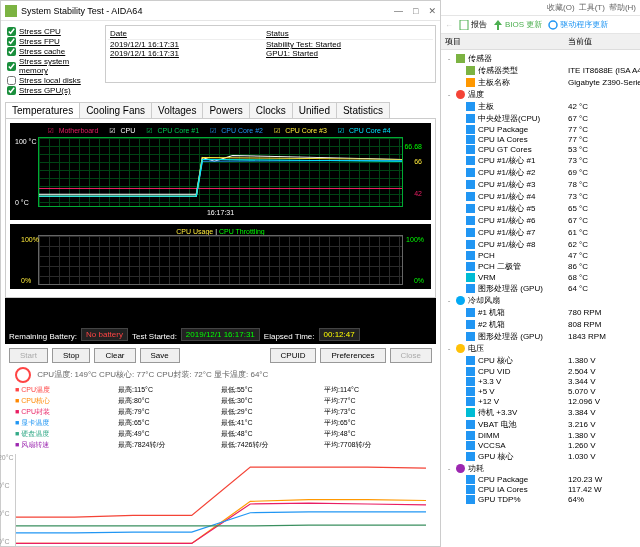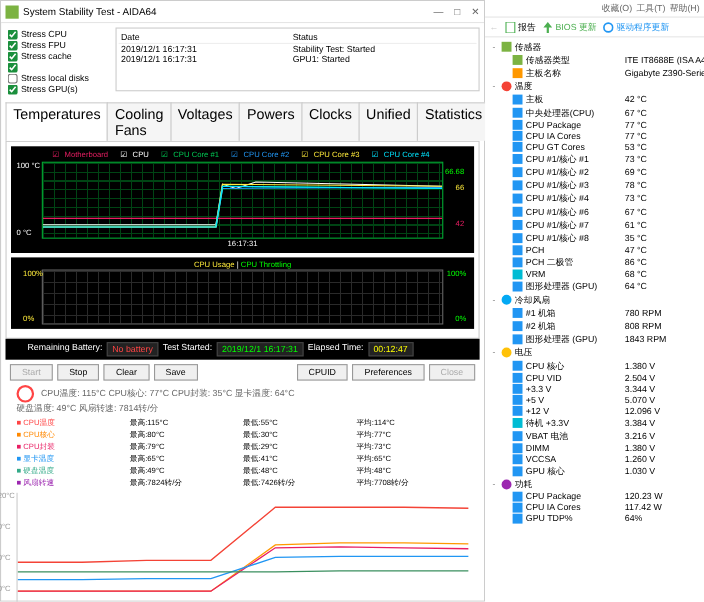--- a/index.html
+++ b/index.html
@@ -3,29 +3,29 @@
 <meta charset="utf-8">
 <style>
 * { margin:0; padding:0; box-sizing:border-box; font-family:"Segoe UI",Tahoma,sans-serif; }
 body { background:#fff; width:640px; height:547px; overflow:hidden; position:relative; font-size:9px; }
 .main { width:441px; height:547px; border:1px solid #ccc; background:#fff; position:absolute; left:0; top:0; }
 .titlebar { height:20px; background:#fff; border-bottom:1px solid #e5e5e5; display:flex; align-items:center; padding:0 4px; font-size:9px; }
 .tb-icon { width:12px; height:12px; background:#7cb342; margin-right:4px; }
 .tb-controls { margin-left:auto; display:flex; gap:10px; color:#666; }
 .tb-controls span { cursor:pointer; }
 .body { padding:4px; }
-.top-row { display:flex; gap:4px; }
+.top-row { display:flex; gap:4px;text-decoration:underline; }
 .checks { width:96px; padding:2px; }
 .check { display:flex; align-items:center; gap:3px; font-size:8px; margin-bottom:1px; }
 .check input { width:9px; height:9px; accent-color:#1a8f3c; }
 .logbox { flex:1; border:1px solid #ccc; padding:2px; font-size:8px; background:#fff; height:58px; }
 .logbox table { width:100%; border-collapse:collapse; }
 .logbox th { text-align:left; font-weight:normal; padding:1px 2px; border-bottom:1px solid #eee; }
 .logbox td { padding:0 2px; }
-.tabs { display:flex; margin-top:4px; font-size:13px; }
+.tabs { display:flex; margin-top:4px; font-size:10px; }
 .tab { padding:2px 6px; border:1px solid #ccc; background:#f5f5f5; border-bottom:none; margin-right:-1px; cursor:pointer; }
 .tab.active { background:#fff; }
 .graphs { border:1px solid #ccc; padding:4px; background:#fff; }
 .graph { background:#000; padding:4px; margin-bottom:4px; position:relative; }
 .legend { text-align:center; font-size:7px; color:#fff; margin-bottom:2px; }
 .legend span { margin:0 3px; }
 .lg-mb { color:#e91e63; } .lg-cpu { color:#fff; } .lg-c1 { color:#00c853; } .lg-c2 { color:#2196f3; } .lg-c3 { color:#ffeb3b; } .lg-c4 { color:#00e5ff; }
 .chart1 { height:70px; position:relative; border:1px solid #0a3; }
 .chart1-grid { position:absolute; inset:0; background-image:repeating-linear-gradient(to right,#0a3 0,#0a3 1px,transparent 1px,transparent 10px),repeating-linear-gradient(to bottom,#0a3 0,#0a3 1px,transparent 1px,transparent 8px); opacity:.4; }
 .chart1 svg { position:absolute; inset:0; width:100%; height:100%; }
@@ -34,22 +34,22 @@
 .tempv { position:absolute; right:-20px; font-size:7px; }
 .tv1 { color:#0f0; top:5px; } .tv2 { color:#ffeb3b; top:20px; } .tv3 { color:#e91e63; top:52px; }
 .xlabel { text-align:center; color:#fff; font-size:7px; margin-top:2px; }
 .chart2-head { text-align:center; font-size:7px; }
 .cu { color:#ffeb3b; } .ct { color:#0f0; }
 .chart2 { height:50px; border:1px solid #666; position:relative; margin-top:2px; }
 .c2-grid { position:absolute; inset:0; background-image:repeating-linear-gradient(to right,#555 0,#555 1px,transparent 1px,transparent 10px),repeating-linear-gradient(to bottom,#555 0,#555 1px,transparent 1px,transparent 10px); opacity:.5; }
 .c2y { position:absolute; font-size:7px; }
 .c2y.l { left:-18px; color:#ffeb3b; } .c2y.r { right:-22px; color:#0f0; }
 .c2y.t { top:0; } .c2y.b { bottom:0; }
-.statusbar { display:flex; background:#000; color:#fff; padding:3px 20px; font-size:8px; align-items:flex-start; gap:4px; }
-.sv-nb { color:#f44; } .sv-ts { color:#0f0; } .sv-el { color:#ff0; }
+.statusbar { display:flex; background:#000; color:#fff; padding:3px 4px; font-size:8px; align-items:flex-end; gap:4px; }
+.sv-nb { color:#f44;margin-top:27px; } .sv-ts { color:#0f0; } .sv-el { color:#ff0; }
 .sv-box { background:#222; padding:1px 4px; border:1px solid #444; }
 .btnrow { display:flex; gap:4px; padding:4px; font-size:8px; }
 .btn { padding:2px 10px; border:1px solid #999; background:#f0f0f0; cursor:pointer; }
 .btn.dis { color:#aaa; }
 .btnrow .spacer { flex:1; }
 .belowline { font-size:8px; padding:0 10px; color:#666; }
 .clock-badge { width:16px; height:16px; border:2px solid #f44; border-radius:50%; display:inline-block; vertical-align:middle; margin-right:4px; }
 .legend2 { padding:2px 10px; font-size:7px; display:grid; grid-template-columns:repeat(4,1fr); gap:1px; }
 .legend2 span { white-space:nowrap; }
 .le-cpu { color:#f44; } .le-core { color:#f80; } .le-cpur { color:#e91e63; } .le-gpu { color:#2196f3; } .le-hdd { color:#3a8; } .le-fan { color:#9c27b0; }
@@ -100,20 +100,21 @@
           <label class="check">
             <input type="checkbox" checked="" style="">
             <span>Stress FPU</span>
           </label>
           <label class="check">
             <input type="checkbox" checked="" style="">
             <span>Stress cache</span>
           </label>
           <label class="check">
             <input type="checkbox" checked="" style="">
+            <span>Stress system memory</span>
           </label>
           <label class="check">
             <input type="checkbox" style="">
             <span>Stress local disks</span>
           </label>
           <label class="check">
             <input type="checkbox" checked="" style="">
             <span>Stress GPU(s)</span>
           </label>
         </div>
@@ -199,23 +200,22 @@
       <span class="btn">Stop</span>
       <span class="btn">Clear</span>
       <span class="btn">Save</span>
       <span class="spacer"></span>
       <span class="btn">CPUID</span>
       <span class="btn">Preferences</span>
       <span class="btn dis">Close</span>
     </div>
     <div class="belowline">
       <span class="clock-badge"></span>
-      <span>CPU温度: 115°C  CPU核心: 77°C  CPU封装: 35°C  显卡温度: 64°C</span>
-    </div>
-    <div class="belowline">硬盘温度: 49°C  风扇转速: 7814转/分</div>
+      <span>CPU温度: 149°C  CPU核心: 77°C  CPU封装: 72°C  显卡温度: 64°C</span>
+    </div>
     <div class="legend2" id="legend2">
         <span class="le-cpu">■ CPU温度</span>
         <span>最高:115°C</span>
         <span>最低:55°C</span>
         <span>平均:114°C</span>
         <span class="le-core">■ CPU核心</span>
         <span>最高:80°C</span>
         <span>最低:30°C</span>
         <span>平均:77°C</span>
         <span class="le-cpur">■ CPU封装</span>
@@ -274,20 +274,24 @@
         </svg>
         <span>BIOS 更新</span>
       </span>
     <span class="tbico" style="color:#2196f3">
         <svg viewBox="0 0 10 10">
           <circle cx="5" cy="5" r="4" fill="none" stroke="#2196f3" stroke-width="1.5"></circle>
         </svg>
         <span>驱动程序更新</span>
       </span>
   </div>
+  <div class="side-hdr">
+    <div>项目</div>
+    <div style="width:68px">当前值</div>
+  </div>
   <div class="tree" id="tree">
       <div class="tnode ind0">
         <span class="exp">-</span>
         <span class="nico ic-sensor"></span>
         <span class="lbl">传感器</span>
         <span class="val"></span>
       </div>
       <div class="tnode ind1">
         <span class="exp"></span>
         <span class="nico ic-sensor"></span>
@@ -356,34 +360,40 @@
       </div>
       <div class="tnode ind1">
         <span class="exp"></span>
         <span class="nico ic-node"></span>
         <span class="lbl">CPU #1/核心 #4</span>
         <span class="val">73 °C</span>
       </div>
       <div class="tnode ind1">
         <span class="exp"></span>
         <span class="nico ic-node"></span>
+        <span class="lbl">CPU #1/核心 #5</span>
+        <span class="val">65 °C</span>
+      </div>
+      <div class="tnode ind1">
+        <span class="exp"></span>
+        <span class="nico ic-node"></span>
         <span class="lbl">CPU #1/核心 #6</span>
         <span class="val">67 °C</span>
       </div>
       <div class="tnode ind1">
         <span class="exp"></span>
         <span class="nico ic-node"></span>
         <span class="lbl">CPU #1/核心 #7</span>
         <span class="val">61 °C</span>
       </div>
       <div class="tnode ind1">
         <span class="exp"></span>
         <span class="nico ic-node"></span>
         <span class="lbl">CPU #1/核心 #8</span>
-        <span class="val">35 °C</span>
+        <span class="val">62 °C</span>
       </div>
       <div class="tnode ind1">
         <span class="exp"></span>
         <span class="nico ic-node"></span>
         <span class="lbl">PCH</span>
         <span class="val">47 °C</span>
       </div>
       <div class="tnode ind1">
         <span class="exp"></span>
         <span class="nico ic-node"></span>

